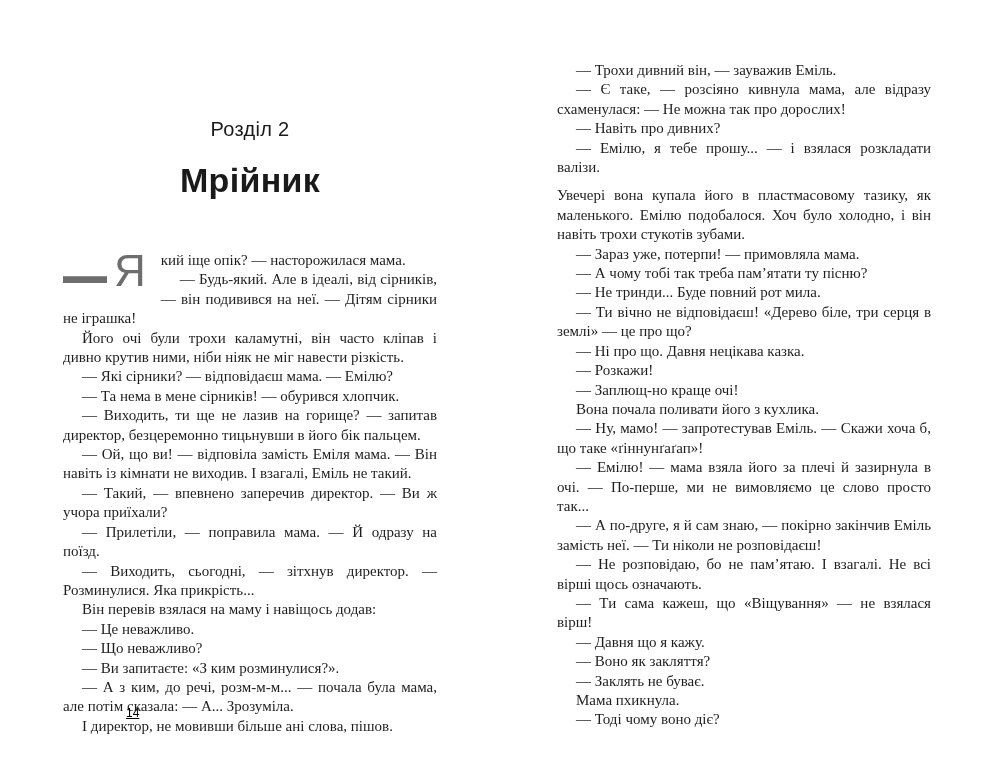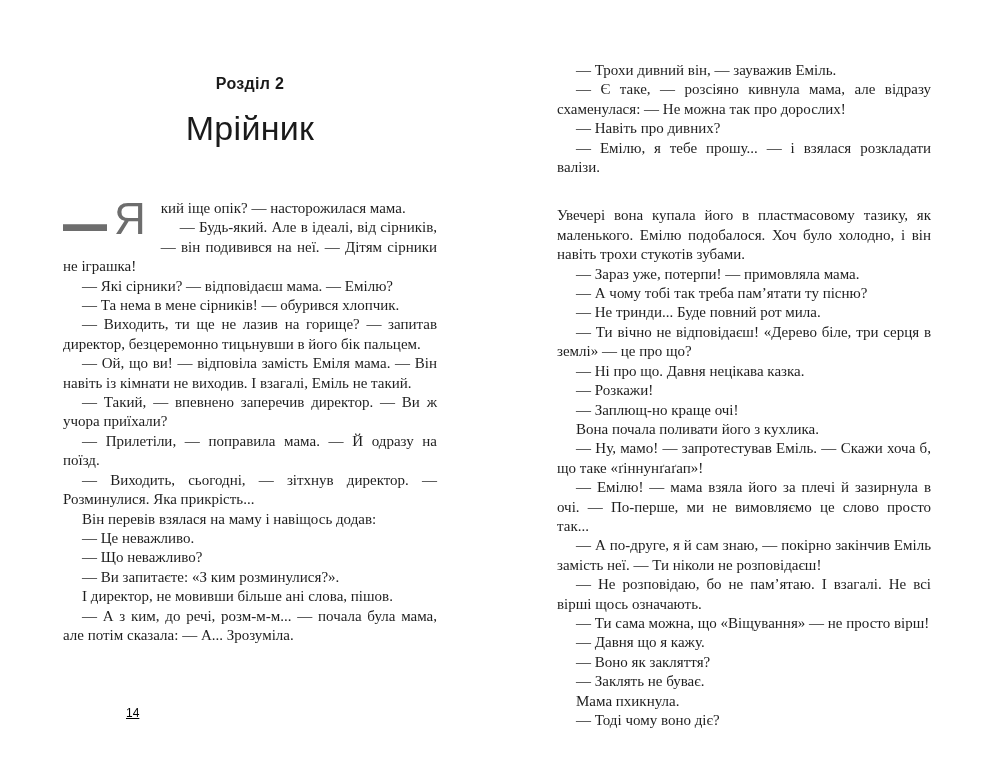--- a/index.html
+++ b/index.html
@@ -15,31 +15,31 @@
   .col { position: absolute; width: 374px; }
   .col-left  { left: 63px;  top: 0; }
   .col-right { left: 557px; top: 61px; }
 
   .chapter-head {
     text-align: center;
     font-family: "Liberation Sans", sans-serif;
     color: #1a1a1a;
   }
   .chapter-label {
-    margin-top: 72px;
-    font-size: 16px;
+    margin-top: 118px;
+    font-size: 20px;
     line-height: 23px;
-    font-weight: 700;
+    font-weight: 400;
     letter-spacing: 0.3px;
   }
   .chapter-title {
-    margin-top: 15px;
+    margin-top: 21px;
     font-size: 34px;
     line-height: 37px;
-    font-weight: 400;
+    font-weight: 700;
     letter-spacing: 0.3px;
   }
 
   .body-text {
     font-size: 15px;
     line-height: 19.4px;
     text-align: justify;
     hyphens: none;
   }
   .col-left .body-text { margin-top: 52px; }
@@ -56,21 +56,21 @@
     line-height: 40px;
     height: 39px;
     padding-right: 15px;
     white-space: nowrap;
   }
   .dc-dash {
     display: inline-block;
     transform: scaleY(2.3);
     margin-right: 7px;
   }
-  .section + .section { margin-top: 29px; }
+  .section + .section { margin-top: 9px; }
 
   .page-num {
     position: absolute;
     top: 706px;
     width: 374px;
     text-align: left;
     font-family: "Liberation Sans", sans-serif;
     font-size: 12px;
     line-height: 14px;
     color: #000000;
@@ -85,33 +85,34 @@
 
   <div class="col col-left">
     <div class="chapter-head">
       <div class="chapter-label">Розділ 2</div>
       <div class="chapter-title">Мрійник</div>
     </div>
 
     <div class="body-text">
       <p class="para dropcap-para"><span class="dropcap"><span class="dc-dash">—</span><span>Я</span></span><span>кий іще опік? — насторожилася мама.</span></p>
       <p class="para">— Будь-який. Але в ідеалі, від сірників, — він подивився на неї. — Дітям сірники не іграшка!</p>
+    <p class="para">Його очі були трохи каламутні, він часто кліпав і дивно крутив ними, ніби ніяк не міг навести різкість.</p>
         <p class="para">— Які сірники? — відповідаєш мама. — Емілю?</p>
         <p class="para">— Та нема в мене сірників! — обурився хлопчик.</p>
         <p class="para">— Виходить, ти ще не лазив на горище? — запитав директор, безцеремонно тицьнувши в його бік пальцем.</p>
         <p class="para">— Ой, що ви! — відповіла замість Еміля мама. — Він навіть із кімнати не виходив. І взагалі, Еміль не такий.</p>
         <p class="para">— Такий, — впевнено заперечив директор. — Ви ж учора приїхали?</p>
         <p class="para">— Прилетіли, — поправила мама. — Й одразу на поїзд.</p>
         <p class="para">— Виходить, сьогодні, — зітхнув директор. — Розминулися. Яка прикрість...</p>
         <p class="para">Він перевів взялася на маму і навіщось додав:</p>
         <p class="para">— Це неважливо.</p>
         <p class="para">— Що неважливо?</p>
         <p class="para">— Ви запитаєте: «З ким розминулися?».</p>
+        <p class="para">— А з ким, до речі, розм-м-м... — почала була мама, але потім сказала: — А... Зрозуміла.</p>
         <p class="para">І директор, не мовивши більше ані слова, пішов.</p>
-        <p class="para">— А з ким, до речі, розм-м-м... — почала була мама, але потім сказала: — А... Зрозуміла.</p>
       </div>
 
     <div class="page-num page-num-left">14</div>
   </div>
 
   <div class="col col-right">
     <div class="body-text">
       <div class="section">
           <p class="para">— Трохи дивний він, — зауважив Еміль.</p>
           <p class="para">— Є таке, — розсіяно кивнула мама, але відразу схаменулася: — Не можна так про дорослих!</p>
@@ -125,21 +126,21 @@
           <p class="para">— Не тринди... Буде повний рот мила.</p>
           <p class="para">— Ти вічно не відповідаєш! «Дерево біле, три серця в землі» — це про що?</p>
           <p class="para">— Ні про що. Давня нецікава казка.</p>
           <p class="para">— Розкажи!</p>
           <p class="para">— Заплющ-но краще очі!</p>
           <p class="para">Вона почала поливати його з кухлика.</p>
           <p class="para">— Ну, мамо! — запротестував Еміль. — Скажи хоча б, що таке «ґіннунґаґап»!</p>
           <p class="para">— Емілю! — мама взяла його за плечі й зазирнула в очі. — По-перше, ми не вимовляємо це слово просто так...</p>
           <p class="para">— А по-друге, я й сам знаю, — покірно закінчив Еміль замість неї. — Ти ніколи не розповідаєш!</p>
           <p class="para">— Не розповідаю, бо не пам’ятаю. І взагалі. Не всі вірші щось означають.</p>
-          <p class="para">— Ти сама можна, що «Віщування» — не просто вірш!</p>
+          <p class="para">— Ти сама кажеш, що «Віщування» — не взялася вірш!</p>
           <p class="para">— Давня що я кажу.</p>
           <p class="para">— Воно як закляття?</p>
           <p class="para">— Заклять не буває.</p>
           <p class="para">Мама пхикнула.</p>
           <p class="para">— Тоді чому воно діє?</p>
         </div>
     </div>
 
   </div>
 

